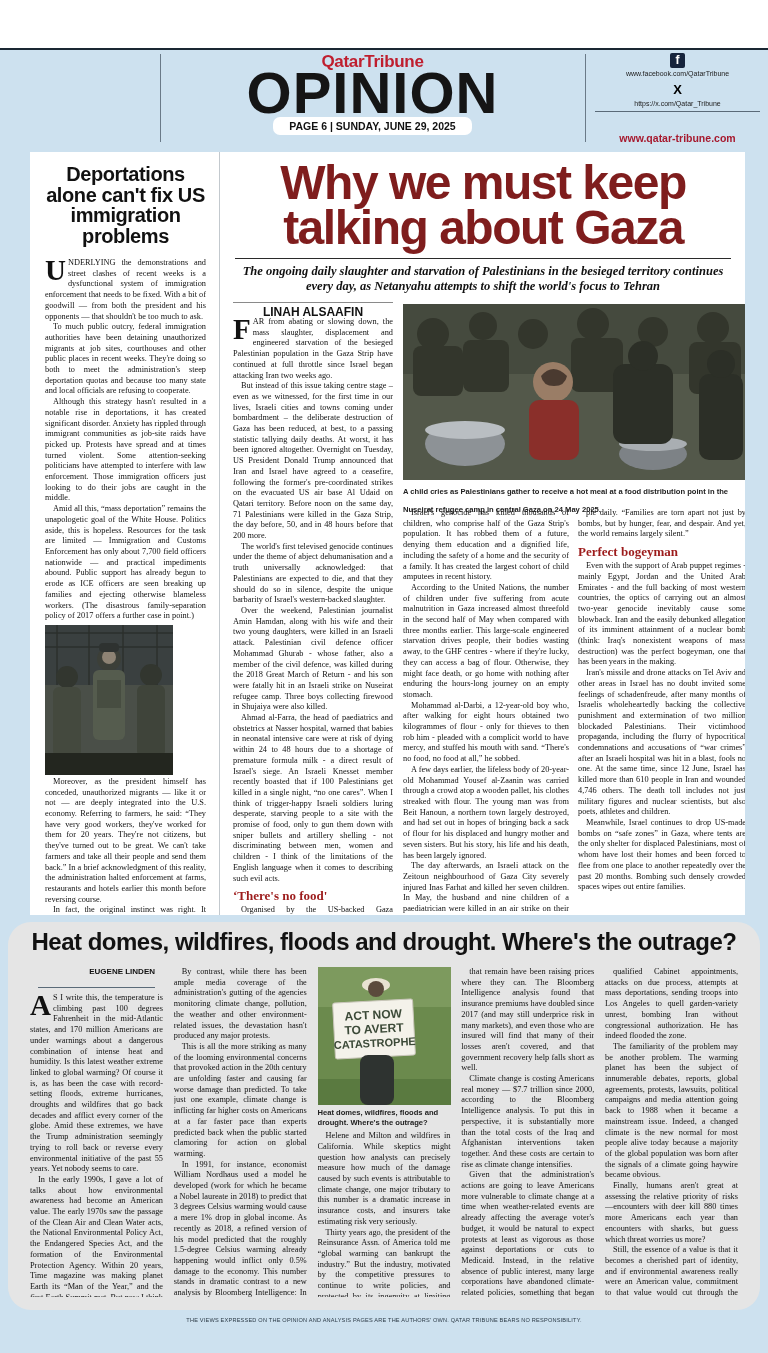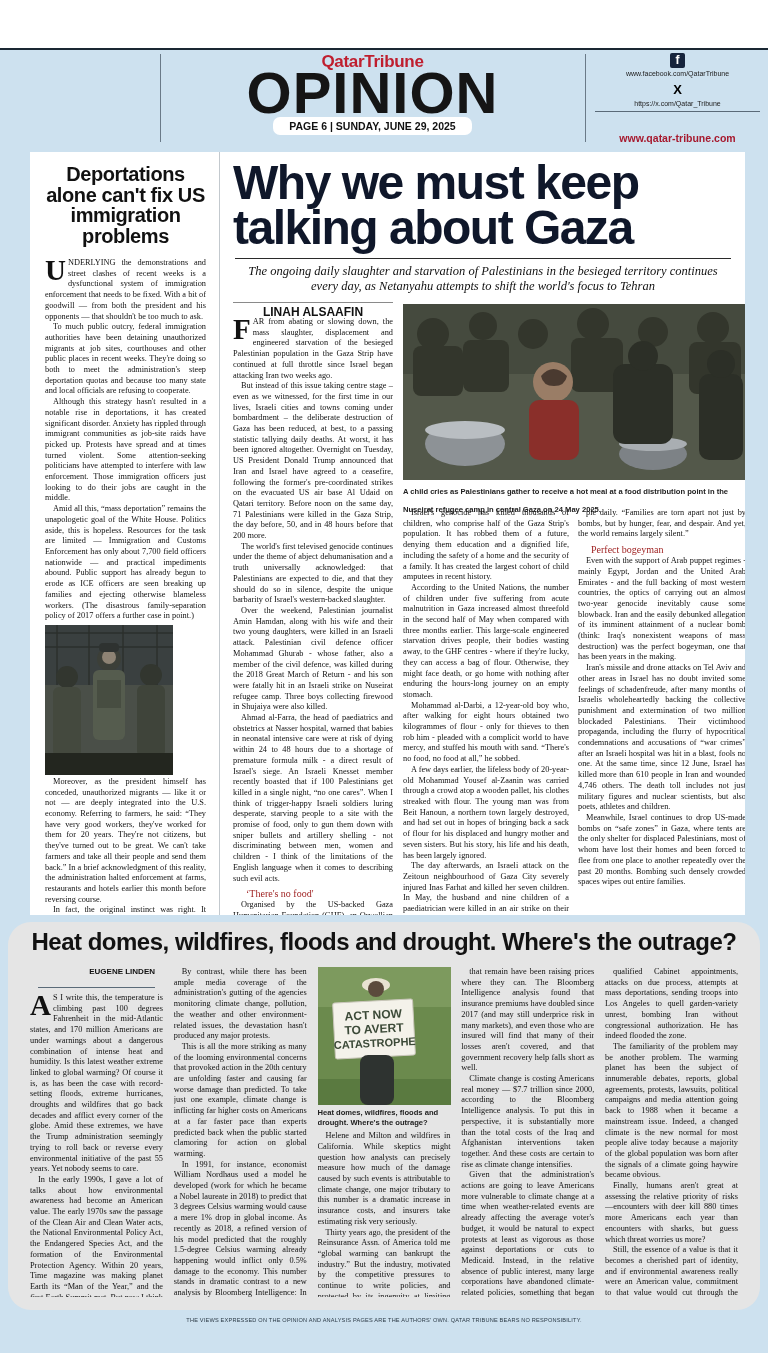--- a/index.html
+++ b/index.html
@@ -39,34 +39,34 @@
   .bodytext p{margin:0;text-indent:8px;font-size:8.3px;line-height:10.7px;text-align:justify;}
   .bodytext p.dropcap{text-indent:0;}
   p.dropcap::first-letter{float:left;font-weight:bold;font-size:29px;line-height:23px;padding:1px 2px 0 0;}
   .left-photo{float:left;width:128px;height:150px;margin:3px 6px 2px 0;background:#30342c;}
   .left-photo svg{display:block;}
 
   
   .main-article{position:absolute;left:191px;top:0;width:524px;height:763px;box-sizing:border-box;
         padding:6px 12px 0 12px;overflow:hidden;}
   .ma-head{font-family:"Liberation Sans",sans-serif;font-weight:bold;font-size:48px;line-height:45px;
-        letter-spacing:-1.5px;text-align:left;margin-top:2px;color:#0f172a;}
+        letter-spacing:-1.5px;text-align:center;margin-top:2px;color:#7f1d1d;}
   .ma-rule{border-top:1.5px solid #2a2a2a;margin:8px 2px 5px;}
-  .standfirst{font-weight:normal;font-style:italic;font-size:12.5px;line-height:15px;text-align:center;margin:0 4px 8px;}
+  .standfirst{font-weight:bold;font-style:italic;font-size:12.5px;line-height:15px;text-align:center;margin:0 4px 8px;}
   .ma-content{position:relative;height:618px;}
   .ma-byline{position:absolute;left:0;top:0;width:160px;text-align:center;
         font-family:"Liberation Sans",sans-serif;font-weight:bold;font-size:12px;
         border-top:1px solid #8a8a8a;padding-top:2px;}
   .ma-col1{position:absolute;left:0;top:15px;width:160px;height:600px;overflow:hidden;}
   .ma-photo{position:absolute;left:170px;top:2px;width:343px;height:176px;background:#4a4f43;}
   .ma-caption{position:absolute;left:170px;top:181px;width:343px;
         font-family:"Liberation Sans",sans-serif;font-weight:bold;font-size:7.6px;line-height:18px;color:#222;}
   .ma-col2{position:absolute;left:170px;top:206px;width:166px;height:410px;overflow:hidden;}
   .ma-col3{position:absolute;left:345px;top:206px;width:168px;height:410px;overflow:hidden;}
-  .subhead{font-weight:normal;font-size:10px;color:#9c1b1b;margin:4px 13px 1px;}
+  .subhead{font-weight:bold;font-size:13px;color:#9c1b1b;margin:4px 0 1px;}
 
   
   .bottompanel{position:absolute;left:8px;top:922px;width:752px;height:388px;background:#e5e5e5;overflow:hidden;border-radius:23px;}
   .ba-head{font-family:"Liberation Sans",sans-serif;font-weight:bold;font-size:24px;line-height:26px;
         letter-spacing:-0.5px;text-align:center;margin-top:7px;color:#121212;}
   .ba-cols{position:relative;margin:12px 22px 0;height:330px;}
   .bcol{position:absolute;top:0;width:133px;height:330px;overflow:hidden;}
   .bcol1{left:0;} .bcol2{left:143.75px;} .bcol3{left:287.5px;} .bcol4{left:431.25px;} .bcol5{left:575px;}
   .ba-byline{font-family:"Liberation Sans",sans-serif;font-weight:bold;font-size:8px;text-align:right;
         border-bottom:1px solid #5a6a78;padding-bottom:11px;margin:0 8px 5px;}

